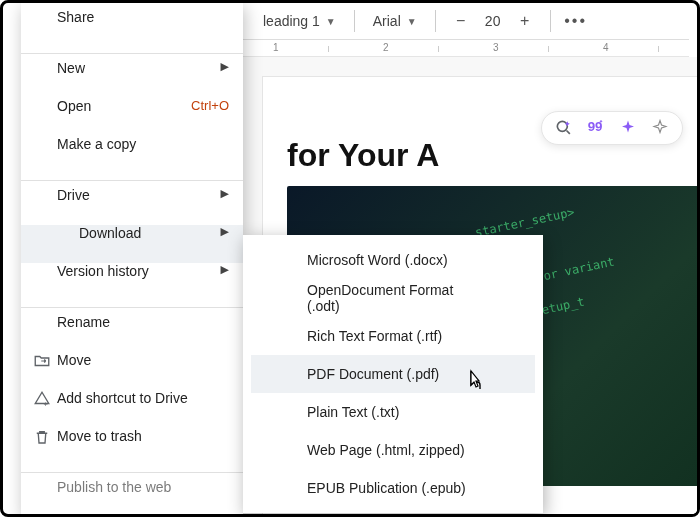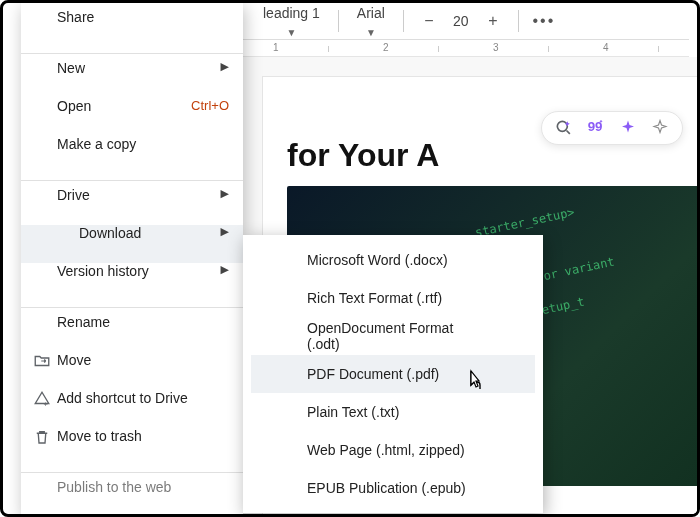--- a/index.html
+++ b/index.html
@@ -2,21 +2,21 @@
 <html><head>
 <meta charset="utf-8">
 <style>
   * { box-sizing: border-box; margin: 0; padding: 0; }
   html, body { width: 700px; height: 517px; overflow: hidden; font-family: Arial, sans-serif; background: #fff; }
   .frame { position: relative; width: 700px; height: 517px; border: 3px solid #000; border-radius: 8px; background: #fff; overflow: hidden; }
 
   
   .toolbar { position: absolute; top: 0; left: 0; right: 0; height: 36px; display: flex; align-items: center; padding: 0 8px; gap: 6px; color: #444; font-size: 14px; }
   .tb-sep { width: 1px; height: 22px; background: #ccc; margin: 0 6px; }
-  .tb-dd { display: flex; align-items: center; gap: 6px; padding: 4px 6px; border-radius: 4px; flex-direction: column; }
+  .tb-dd { display: flex; align-items: center; gap: 6px; padding: 4px 6px; border-radius: 4px; }
   .tb-dd .caret { font-size: 10px; color: #666; }
   .tb-btn { width: 26px; height: 26px; display: flex; align-items: center; justify-content: center; color: #555; font-size: 16px; }
   .tb-num { min-width: 26px; text-align: center; font-size: 14px; }
   .dots { letter-spacing: 2px; font-size: 16px; color: #555; }
 
   
   .ruler { position: absolute; top: 36px; left: 240px; right: 8px; height: 18px; border-top: 1px solid #ddd; border-bottom: 1px solid #e5e5e5; font-size: 10px; color: #888; }
   .ruler .n { position: absolute; top: 2px; }
   .ruler .tick { position: absolute; top: 6px; width: 1px; height: 6px; background: #ccc; }
 
@@ -198,24 +198,24 @@
         <span class="lbl">Publish to the web</span>
       </div>
     </div>
   </div>
 
   <div class="submenu">
     <div class="smi">
         <span>Microsoft Word (.docx)</span>
       </div>
     <div class="smi">
+        <span>OpenDocument Format (.odt)</span>
+      </div>
+    <div class="smi">
         <span>Rich Text Format (.rtf)</span>
-      </div>
-    <div class="smi">
-        <span>OpenDocument Format (.odt)</span>
       </div>
     <div class="smi hover">
         <span>PDF Document (.pdf)</span>
       </div>
     <div class="smi">
         <span>Plain Text (.txt)</span>
       </div>
     <div class="smi">
         <span>Web Page (.html, zipped)</span>
       </div>

